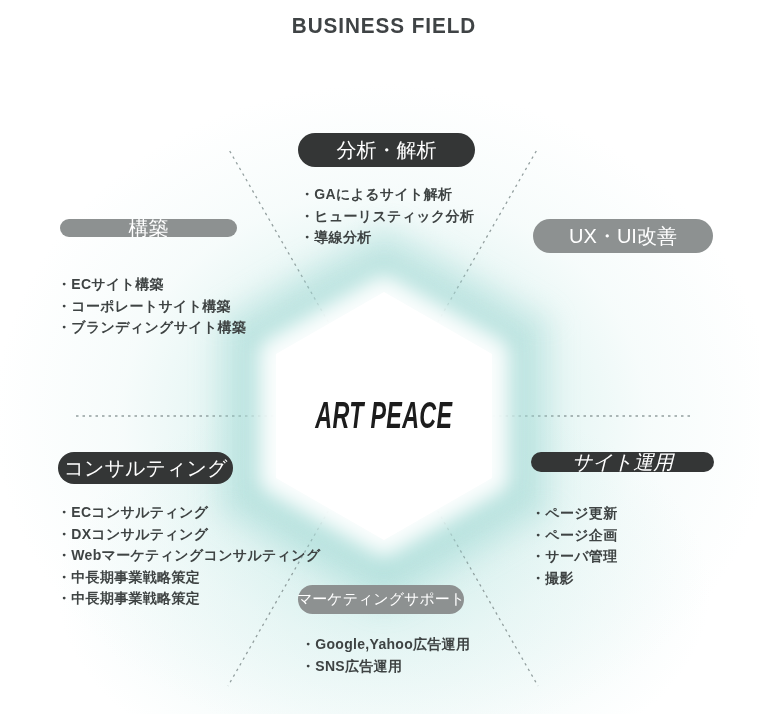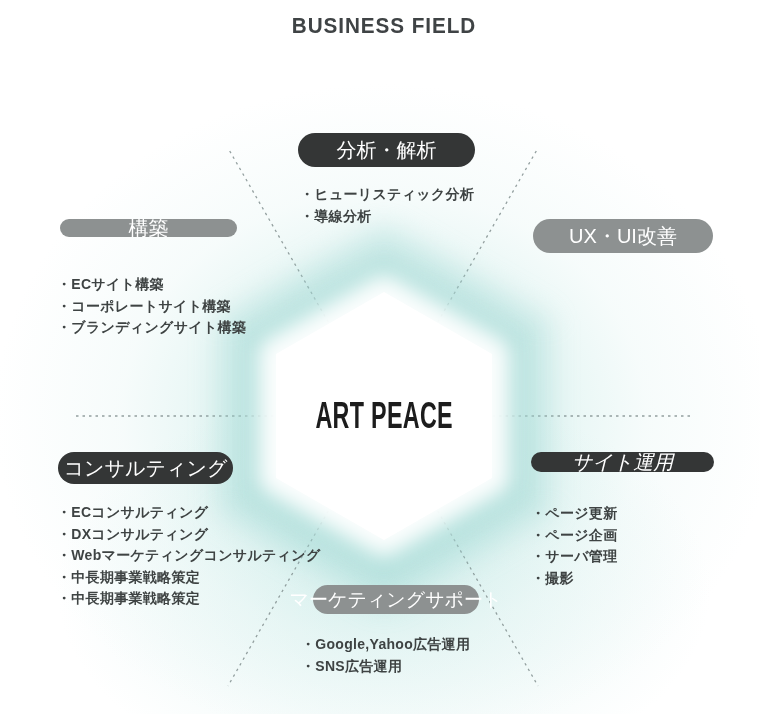--- a/index.html
+++ b/index.html
@@ -12,21 +12,21 @@
   
   .bg-glow {
     position:absolute; inset:0;
     background:
       radial-gradient(ellipse 420px 260px at 384px 590px, rgba(186,229,225,0.40) 0%, rgba(255,255,255,0) 78%),
       radial-gradient(ellipse 410px 350px at 384px 416px, rgba(171,222,217,0.60) 0%, rgba(198,234,230,0.48) 38%, rgba(224,243,241,0.28) 64%, rgba(255,255,255,0) 95%);
   }
   
   svg.rays { position:absolute; left:0; top:0; }
   
-  .hexclip { clip-path:polygon(50% 0%,100% 25%,100% 75%,50% 100%,0% 75%,0% 25%); width:100%; height:100%; }
+  .hexclip { clip-path:polygon(50% 0%,100% 25%,100% 75%,50% 100%,0% 75%,0% 25%); width:100%; height:100%;font-style:italic; }
   .hexwrap { position:absolute; }
   .echo1 { left:219px; top:226px; width:330px; height:380px; filter:blur(14px); }
   .echo1 .hexclip { background:rgba(158,216,211,0.45); }
   .echo2 { left:248px; top:260px; width:272px; height:312px; filter:blur(9px); }
   .echo2 .hexclip { background:rgba(146,211,206,0.50); }
   .whiteglow { left:257px; top:271px; width:254px; height:290px; filter:blur(11px); }
   .whiteglow .hexclip { background:rgba(255,255,255,0.96); }
   .hexmain { left:276px; top:292px; width:216px; height:248px; }
   .hexmain .hexclip { background:#ffffff; display:flex; align-items:center; justify-content:center; }
   .brand {
@@ -45,21 +45,21 @@
     font-size:20px; font-weight:500; display:flex; align-items:center; justify-content:center;
     white-space:nowrap;
   }
   .pill-dark { background:#343636; }
   .pill-gray { background:#8d9191; }
   .pill-analysis   { left:298px; top:133px; width:177px; height:34px; }
   .pill-build      { left:60px;  top:219px; width:177px; height:18px; }
   .pill-uxui       { left:533px; top:219px; width:180px; height:34px; }
   .pill-consulting { left:58px;  top:452px; width:175px; height:32px; }
   .pill-operation  { left:531px; top:452px; width:183px; height:20px;font-style:italic; }
-  .pill-marketing  { left:313px; top:585px; width:166px; height:29px; font-size:19px; }
+  .pill-marketing  { left:298px; top:585px; width:166px; height:29px; font-size:15px; }
   
   .blist { position:absolute; list-style:none; }
   .blist li {
     font-size:14px; line-height:21.5px; font-weight:600; color:#3e4343;
     white-space:nowrap; letter-spacing:0.3px;
   }
   .list-analysis   { left:300px; top:184px; }
   .list-build      { left:57px;  top:274px; }
   .list-uxui       { left:531px; top:274px; }
   .list-consulting { left:57px;  top:502px; }
@@ -97,20 +97,21 @@
     <div class="hexclip">
       <span class="brand">ART PEACE</span>
     </div>
   </div>
 
   <h1 class="title">BUSINESS FIELD</h1>
 
   <div class="pill pill-dark pill-analysis">分析・解析</div>
   <ul class="blist list-analysis">
 
+  <li>・GAによるサイト解析</li>
       <li>・ヒューリスティック分析</li>
       <li>・導線分析</li>
     </ul>
 
   <div class="pill pill-gray pill-build">構築</div>
   <ul class="blist list-build">
 
   <li>・ECサイト構築</li>
       <li>・コーポレートサイト構築</li>
       <li>・ブランディングサイト構築</li>

